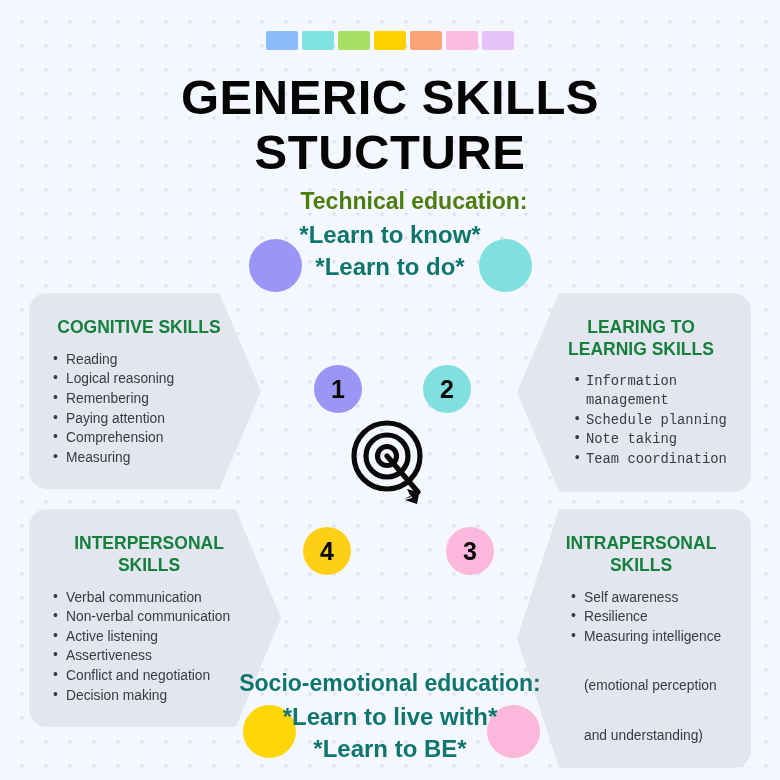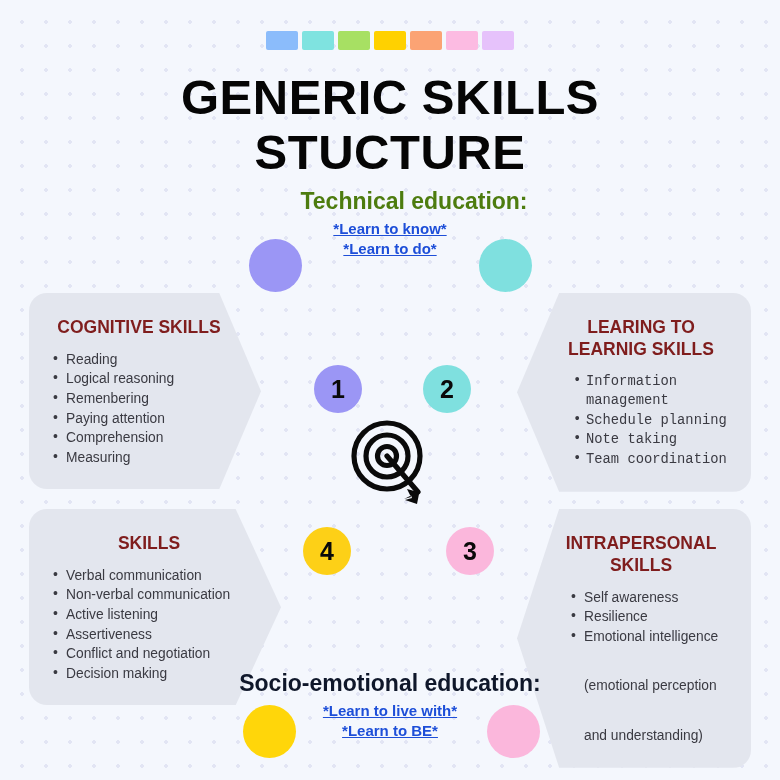--- a/index.html
+++ b/index.html
@@ -42,22 +42,22 @@
   
   .section-heading {
     position:absolute; left:0; width:100%;
     text-align:center; font-size:23px; font-weight:bold;
   }
   #tech-heading { top:188px; color:#9b96f5; }
   #socio-heading { top:670px; color:#fba7db; z-index:4; }
 
   .section-sub {
     position:absolute; left:0; width:100%;
-    text-align:center; font-size:15px; font-weight:bold;
-    color:#1d4ed8; line-height:1.35; z-index:5;text-decoration:underline;
+    text-align:center; font-size:24px; font-weight:bold;
+    color:#0f766e; line-height:1.35; z-index:5;
   }
   #tech-sub { top:219px; }
   #socio-sub { top:701px; }
 
   
   .deco-circle { position:absolute; border-radius:50%; z-index:2; }
 
   
   .panel {
     position:absolute;
@@ -68,21 +68,21 @@
   .panel-right {
     border-radius:18px 0 0 18px;
     clip-path:polygon(0 0, 82% 0, 100% 50%, 82% 100%, 0 100%);
   }
   .panel-left {
     border-radius:0 18px 18px 0;
     clip-path:polygon(18% 0, 100% 0, 100% 100%, 18% 100%, 0 50%);
   }
 
   .panel-title {
-    font-size:17.5px; font-weight:bold; color:#7f1d1d;
+    font-size:17.5px; font-weight:bold; color:#15803d;
     line-height:1.25; margin-bottom:11px;
   }
   .panel ul { list-style:none; }
   .panel li {
     font-size:13.8px; color:#3a3a42; line-height:1.42;
     padding-left:15px; position:relative;
   }
   .panel li::before {
     content:"\2022"; position:absolute; left:2px; top:-1px;
     color:#3a3a42; font-size:14px;
@@ -163,41 +163,42 @@
     <ul>
       <li>Information management</li>
       <li>Schedule planning</li>
       <li>Note taking</li>
       <li>Team coordination</li>
     </ul>
   </div>
 
   <div id="panel-interpersonal" class="panel panel-right" style="background: rgb(227, 230, 238);">
     <div class="panel-title">
+      <div>INTERPERSONAL</div>
       <div>SKILLS</div>
     </div>
     <ul>
       <li>Verbal communication</li>
       <li>Non-verbal communication</li>
       <li>Active listening</li>
       <li>Assertiveness</li>
       <li>Conflict and negotiation</li>
       <li>Decision making</li>
     </ul>
   </div>
 
   <div id="panel-intrapersonal" class="panel panel-left" style="background: rgb(227, 230, 238);">
     <div class="panel-title">
       <div>INTRAPERSONAL</div>
       <div>SKILLS</div>
     </div>
     <ul>
       <li>Self awareness</li>
       <li>Resilience</li>
-      <li>Emotional intelligence</li>
+      <li>Measuring intelligence</li>
       <li class="cont">(emotional perception</li>
       <li class="cont">and understanding)</li>
     </ul>
   </div>
 
   <div class="num-circle" style="left: 314px; top: 365px; background: rgb(155, 150, 245);">
     <span>1</span>
   </div>
   <div class="num-circle" style="left: 423px; top: 365px; background: rgb(127, 224, 223);">
     <span>2</span>
@@ -215,21 +216,21 @@
       <circle cx="42" cy="38" r="21"></circle>
       <circle cx="42" cy="38" r="9.5"></circle>
     </g>
     <g stroke="#0a0a0a" stroke-width="5.2" stroke-linecap="round" fill="none">
       <line x1="42" y1="38" x2="73" y2="74"></line>
     </g>
     <path d="M73 74 L62 71 L66 79 L59 81 Z" fill="#0a0a0a"></path>
     <path d="M74 76 L64 72 L67 80 L60 82 L72 86 Z" fill="#0a0a0a"></path>
   </svg>
 
-  <div id="socio-heading" class="section-heading" style="color: #0f172a;">Socio-emotional education:</div>
+  <div id="socio-heading" class="section-heading" style="color: #0f766e;">Socio-emotional education:</div>
 
   <div class="deco-circle" style="left: 243px; top: 705px; width: 53px; height: 53px; z-index: 4; background: rgb(255, 214, 10);"></div>
   <div class="deco-circle" style="left: 487px; top: 705px; width: 53px; height: 53px; z-index: 4; background: rgb(251, 183, 220);"></div>
 
   <div id="socio-sub" class="section-sub">
     <div>*Learn to live with*</div>
     <div>*Learn to BE*</div>
   </div>
 
 </div>

